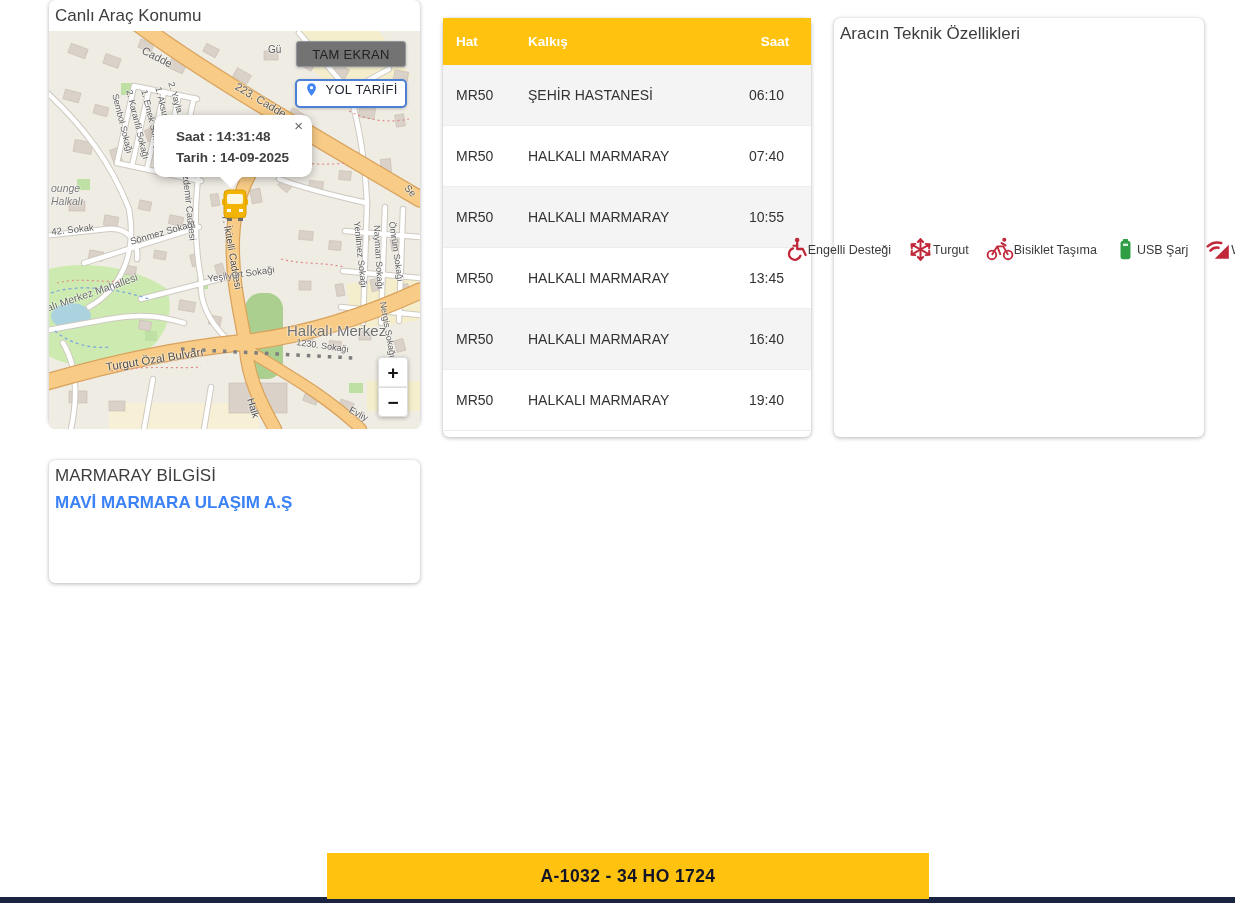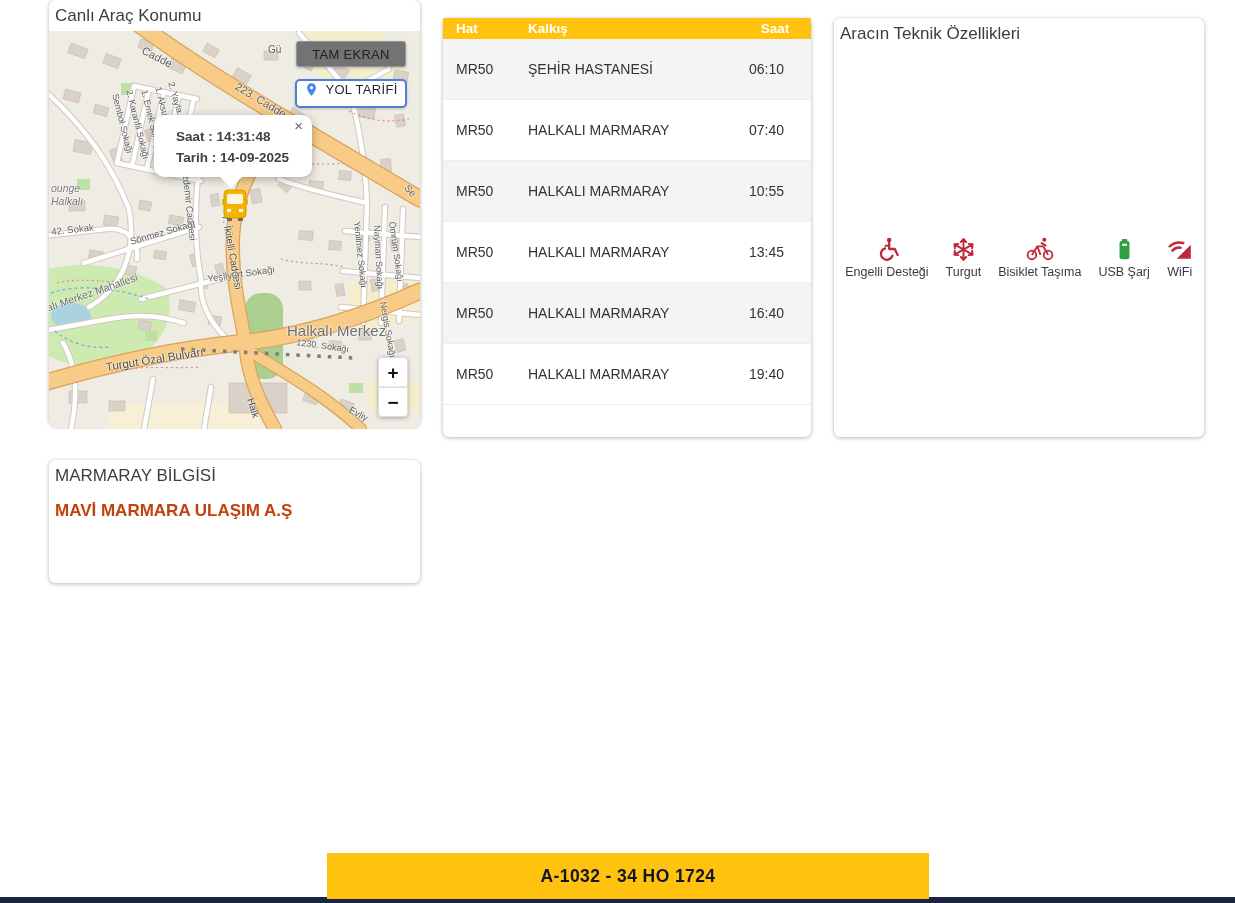--- a/index.html
+++ b/index.html
@@ -20,35 +20,35 @@
 .popup::after{content:"";position:absolute;left:66px;bottom:-11px;border:11px solid transparent;border-top-color:#fff;border-bottom:0;}
 .popup div{font-size:13.5px;font-weight:700;color:#3f3f3f;line-height:21px;}
 .popup-close{position:absolute;top:3px;right:9px;font-size:15px;color:#666;cursor:pointer;line-height:1;}
 .zoomctl{position:absolute;left:329px;top:326px;width:30px;box-shadow:0 1px 4px rgba(0,0,0,.3);border-radius:4px;}
 .zoomctl button{display:block;width:30px;height:30px;background:#fff;border:1px solid #dcdcdc;font-family:inherit;font-size:19px;font-weight:700;color:#151515;cursor:pointer;padding:0;line-height:1;}
 .zoomctl button:first-child{border-radius:4px 4px 0 0;border-bottom:1px solid #e8e8e8;}
 .zoomctl button:last-child{border-radius:0 0 4px 4px;}
 
 .card-tasks{left:443px;top:18px;width:368px;height:419px;}
 .card-tasks table{width:100%;border-collapse:collapse;table-layout:fixed;}
-.card-tasks th{background:var(--yellow);color:#fff;font-weight:700;font-size:13.5px;text-align:left;padding:3px 10px;margin-top:20px;}
+.card-tasks th{background:var(--yellow);color:#fff;font-weight:700;font-size:13.5px;text-align:left;padding:16px 10px;margin-top:20px;}
 .card-tasks th:first-child{width:75px;padding-left:13px;}
 .card-tasks th:last-child{width:72px;text-align:center;}
 .card-tasks td{font-size:14px;color:#333;padding:22px 10px;border-bottom:1px solid #ededed;}
 .card-tasks td:first-child{padding-left:13px;}
 .card-tasks tr.stripe td{background:#f4f4f4;}
 
 .card-tech{left:834px;top:18px;width:370px;height:419px;}
 .features{display:flex;justify-content:center;align-items:flex-end;gap:17px;margin-top:185px;padding:0 6px;}
-.feature{display:flex;flex-direction:column;align-items:center;}
+.feature{display:flex;align-items:center;}
 .feature .ficon{height:28px;display:flex;align-items:flex-end;margin-bottom:3px;}
 .feature .flabel{font-size:12.5px;color:#3a3a3a;white-space:nowrap;}
 
 .card-operator{left:49px;top:460px;width:371px;height:123px;}
-.op-name{font-size:17px;font-weight:700;color:#c2410c;padding:0 8px 0 6px;margin-top:10px;}
+.op-name{font-size:17px;font-weight:700;color:#3b82f6;padding:0 8px 0 6px;margin-top:2px;}
 
 .plate{position:absolute;left:327px;top:853px;width:602px;height:46px;background:var(--yellow);display:flex;align-items:center;justify-content:center;font-size:17.5px;font-weight:700;color:#131527;letter-spacing:.4px;z-index:3;}
 .navy-strip{position:absolute;left:0;bottom:0;width:100%;height:6px;background:var(--navy);z-index:2;}
 </style>
 </head>
 <body>
 
 <section class="card card-map">
   <h2>Canlı Araç Konumu</h2>
   <div class="map">

